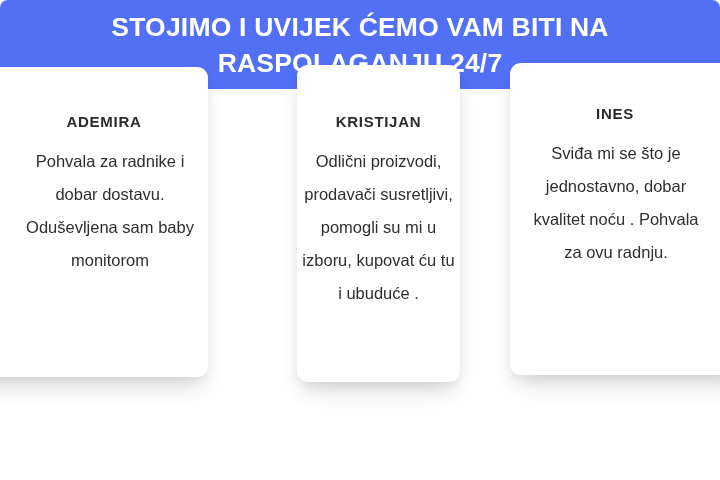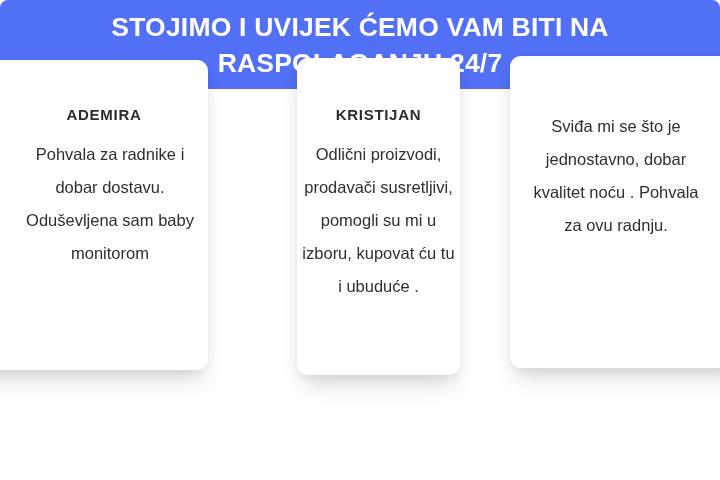--- a/index.html
+++ b/index.html
@@ -38,21 +38,21 @@
     line-height: 36px;
     text-align: center;
     white-space: pre-line;
     margin: 4px;
   }
 
   
   .cards {
     position: absolute;
     left: 0;
-    top: 82px;
+    top: 89px;
     width: 720px;
     height: 391px;
   }
 
   .card {
     position: absolute;
     background: #ffffff;
     border-radius: 11px;
     box-shadow: 0 14px 22px -6px rgba(0,0,0,0.16),
                 0 4px 10px rgba(0,0,0,0.05);
@@ -121,16 +121,17 @@
     <div class="card-name">ADEMIRA</div>
     <p class="card-quote">Pohvala za radnike i dobar dostavu. Oduševljena sam baby monitorom</p>
   </div>
 
   <div class="card card-2">
     <div class="card-name">KRISTIJAN</div>
     <p class="card-quote">Odlični proizvodi, prodavači susretljivi, pomogli su mi u izboru, kupovat ću tu i ubuduće .</p>
   </div>
 
   <div class="card card-3">
+    <div class="card-name">INES</div>
     <p class="card-quote">Sviđa mi se što je jednostavno, dobar kvalitet noću . Pohvala za ovu radnju.</p>
   </div>
 
 </div>
 
 </body></html>

